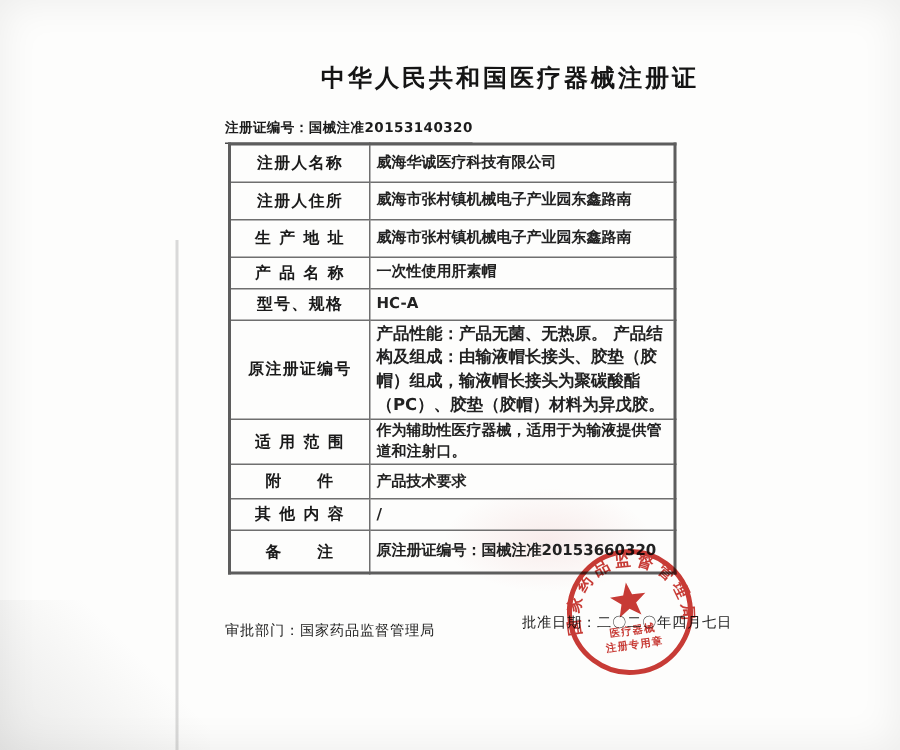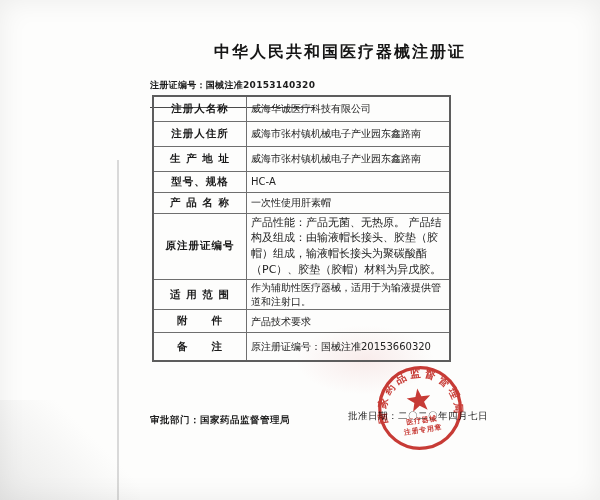--- a/index.html
+++ b/index.html
@@ -30,54 +30,54 @@
   }
   .title{
     position:absolute;top:42px;left:0;width:600px;margin:0;
     text-align:center;font-size:16px;font-weight:bold;letter-spacing:2px;
     color:#151515;
     padding-left:40px;
   }
   .regno{
     position:absolute;left:150px;top:79px;
     font-size:9px;font-weight:bold;letter-spacing:0.3px;
-    border-bottom:1.5px solid #4a4a4a;padding-bottom:15px;
+    border-bottom:1.5px solid #4a4a4a;padding-bottom:3px;
   }
   table.cert-table{
     position:absolute;left:152px;top:95px;width:299px;
     border-collapse:collapse;table-layout:fixed;
     background:transparent;
     padding-left:40px;
   }
   table.cert-table td{
     border:1px solid #6f6f6f;
     padding:1px 4px;
     vertical-align:middle;
     overflow:hidden;
   }
   table.cert-table{border:2px solid #5d5d5d;}
   td.lbl{
     width:84px;text-align:center;
     font-size:10.5px;font-weight:bold;letter-spacing:1px;
     color:#1a1a1a;white-space:nowrap;
   }
   td.val{
-    font-size:10px;font-weight:normal;color:#222;
+    font-size:10px;font-weight:bold;color:#222;
     padding-left:9px;line-height:1.35;
   }
   tr.h25{height:25px;}
   tr.h21{height:21px;}
   tr.h23{height:23px;}
   tr.h27{height:27px;margin-left:22px;}
   tr.h28{height:28px;margin-left:44px;}
   tr.h50 td.val{font-size:11px;line-height:1.45;}
   tr.h50{height:50px;}
   .dept{
     position:absolute;left:150px;top:414px;
-    font-size:9.5px;font-weight:bold;letter-spacing:0.5px;
+    font-size:9.5px;font-weight:normal;letter-spacing:0.5px;
   }
   .dates{
     position:absolute;left:348px;top:406px;
     font-size:9.5px;font-weight:normal;letter-spacing:0.5px;
   }
   .dates .date-line{height:20px;line-height:20px;}
   .seal{
     position:absolute;left:376px;top:364px;width:88px;height:88px;
     transform:rotate(-8deg);
     mix-blend-mode:multiply;opacity:0.88;
@@ -110,38 +110,42 @@
       </tr>
       <tr class="h25">
         <td class="lbl">注册人住所</td>
         <td class="val">威海市张村镇机械电子产业园东鑫路南</td>
       </tr>
       <tr class="h25">
         <td class="lbl">生 产 地 址</td>
         <td class="val">威海市张村镇机械电子产业园东鑫路南</td>
       </tr>
       <tr class="h21">
+        <td class="lbl">产 品 名 称</td>
+        <td class="val">一次性使用肝素帽</td>
+      </tr>
+      <tr class="h21">
         <td class="lbl">型号、规格</td>
         <td class="val">HC-A</td>
-      </tr>
-      <tr class="h21">
-        <td class="lbl">产 品 名 称</td>
-        <td class="val">一次性使用肝素帽</td>
       </tr>
       <tr class="h50">
         <td class="lbl">原注册证编号</td>
         <td class="val">产品性能：产品无菌、无热原。 产品结构及组成：由输液帽长接头、胶垫（胶帽）组成，输液帽长接头为聚碳酸酯（PC）、胶垫（胶帽）材料为异戊胶。</td>
       </tr>
       <tr class="h27">
         <td class="lbl">适 用 范 围</td>
         <td class="val">作为辅助性医疗器械，适用于为输液提供管道和注射口。</td>
       </tr>
       <tr class="h23">
         <td class="lbl">附　　件</td>
         <td class="val">产品技术要求</td>
+      </tr>
+      <tr class="h21">
+        <td class="lbl">其 他 内 容</td>
+        <td class="val">/</td>
       </tr>
       <tr class="h28">
         <td class="lbl">备　　注</td>
         <td class="val">原注册证编号：国械注准20153660320</td>
       </tr>
     </tbody>
   </table>
 
   <div class="dept">审批部门：国家药品监督管理局</div>
 

